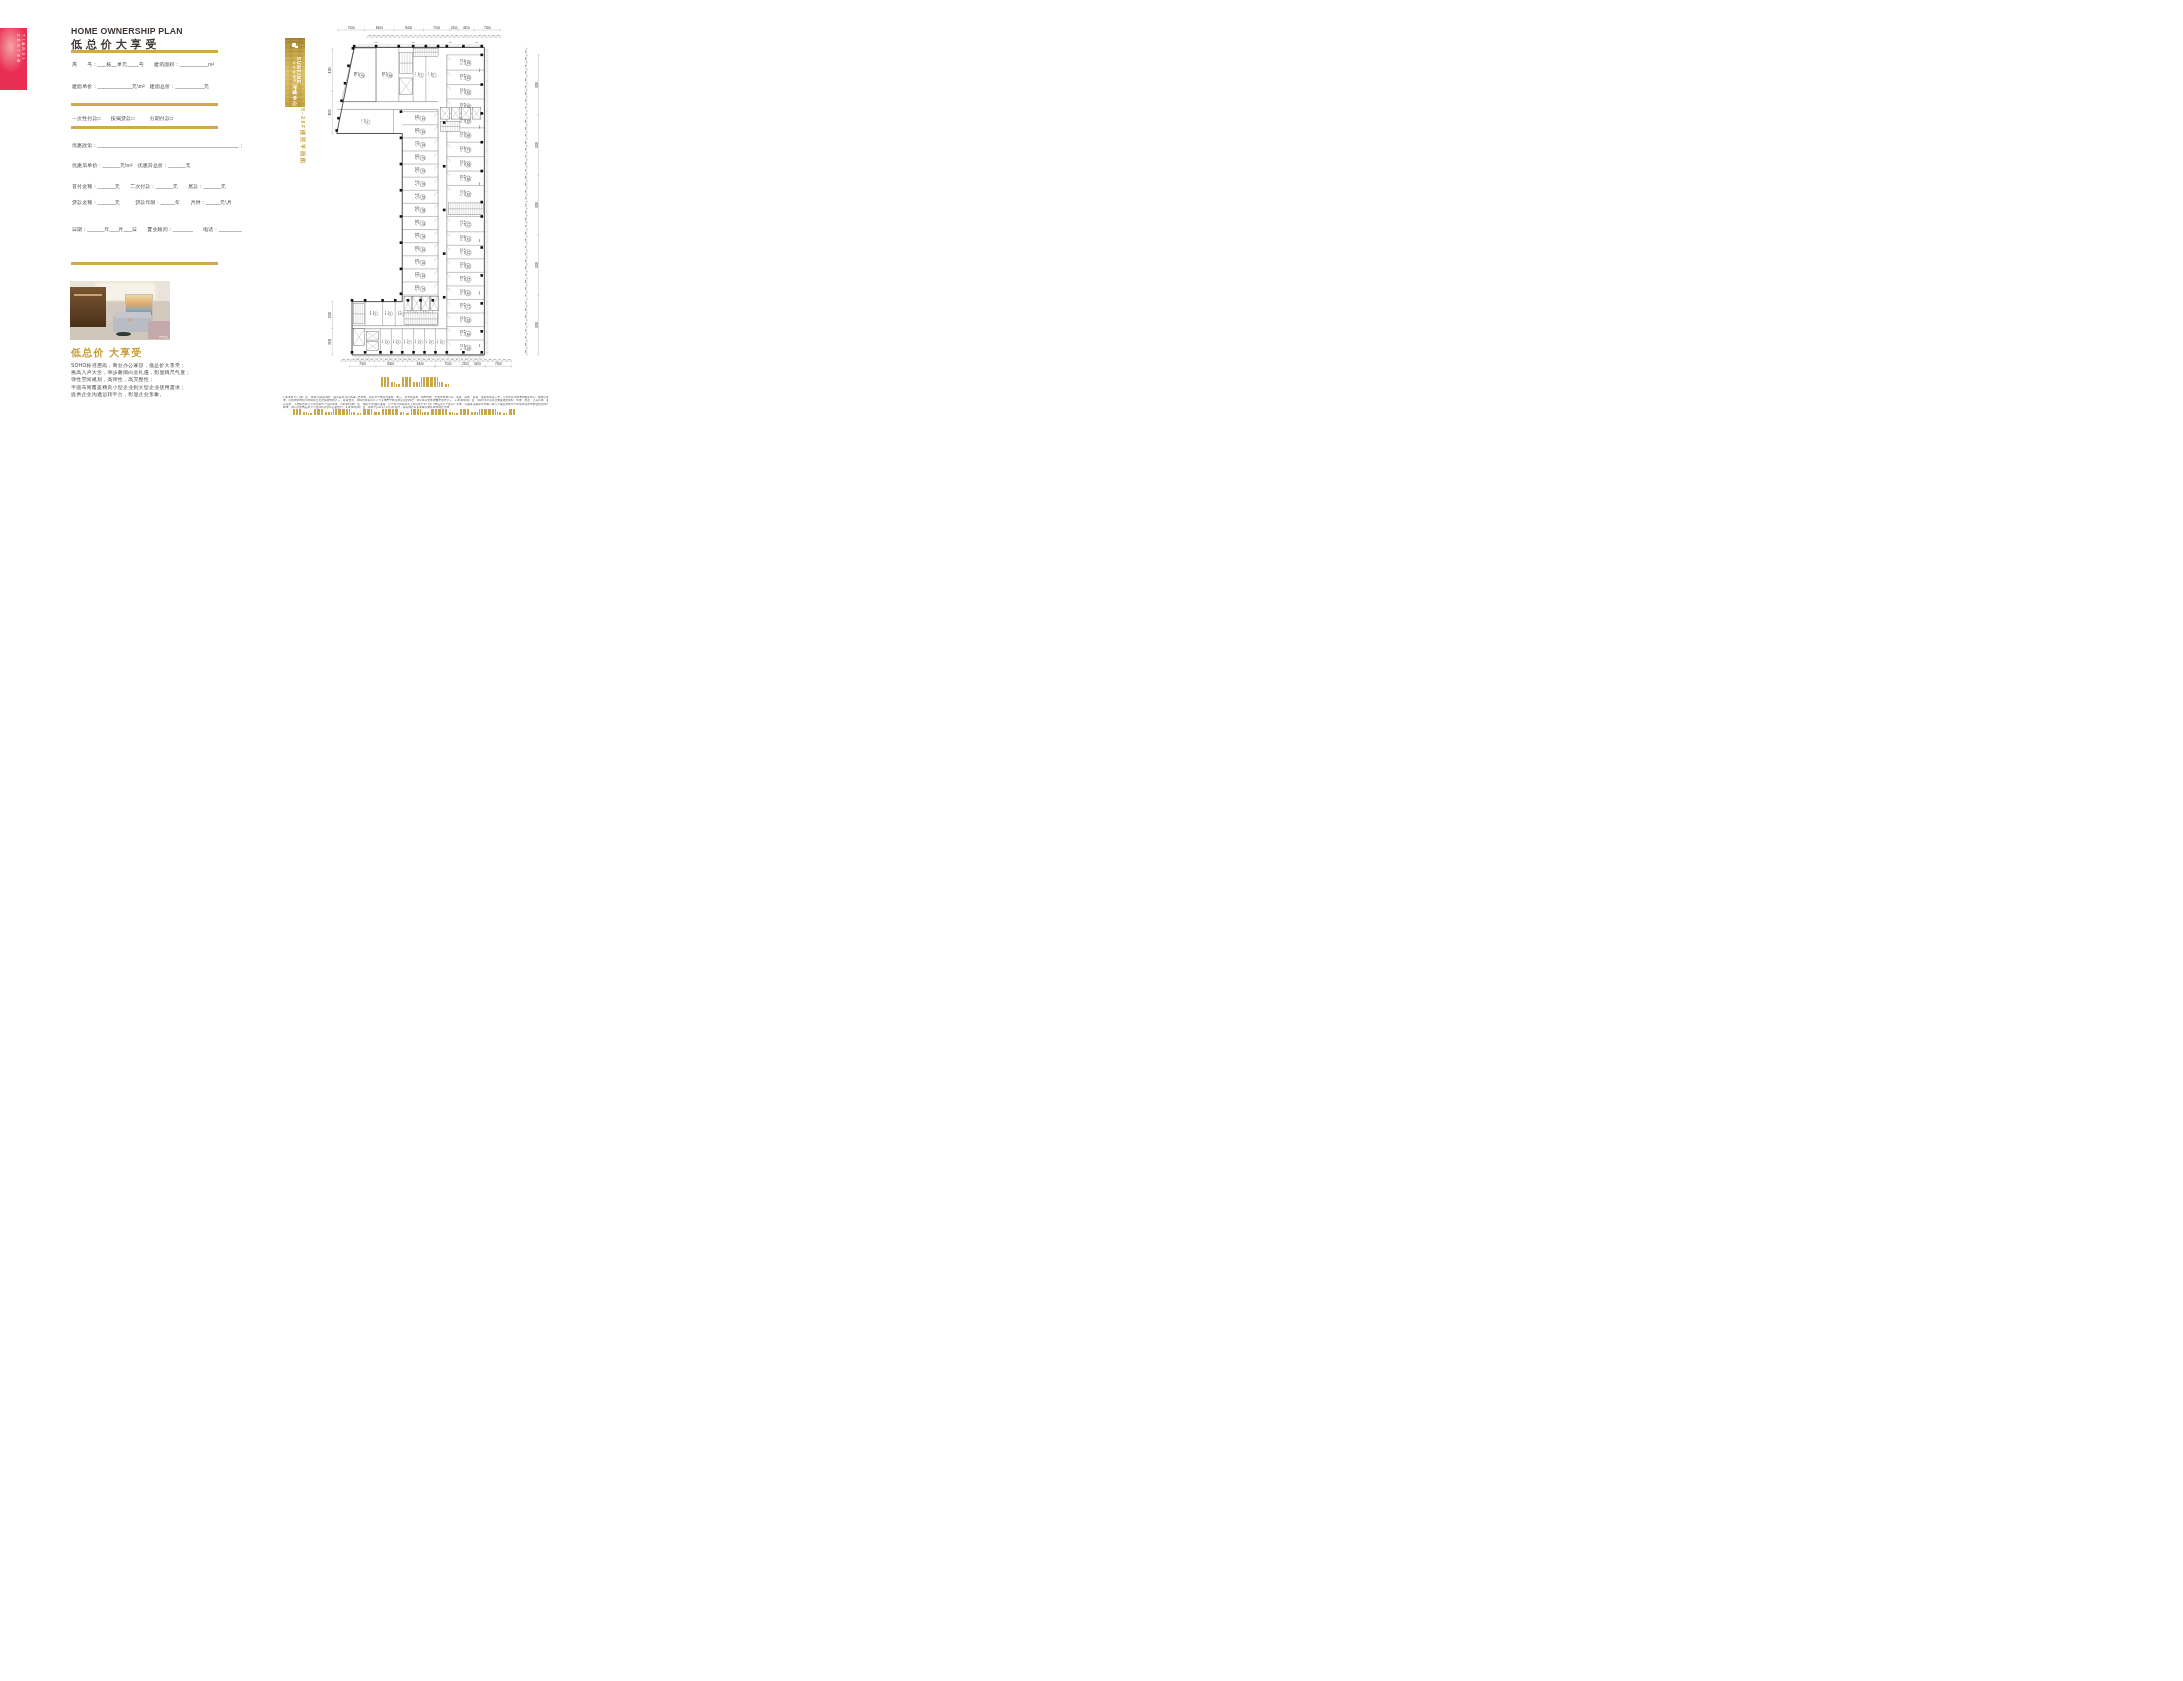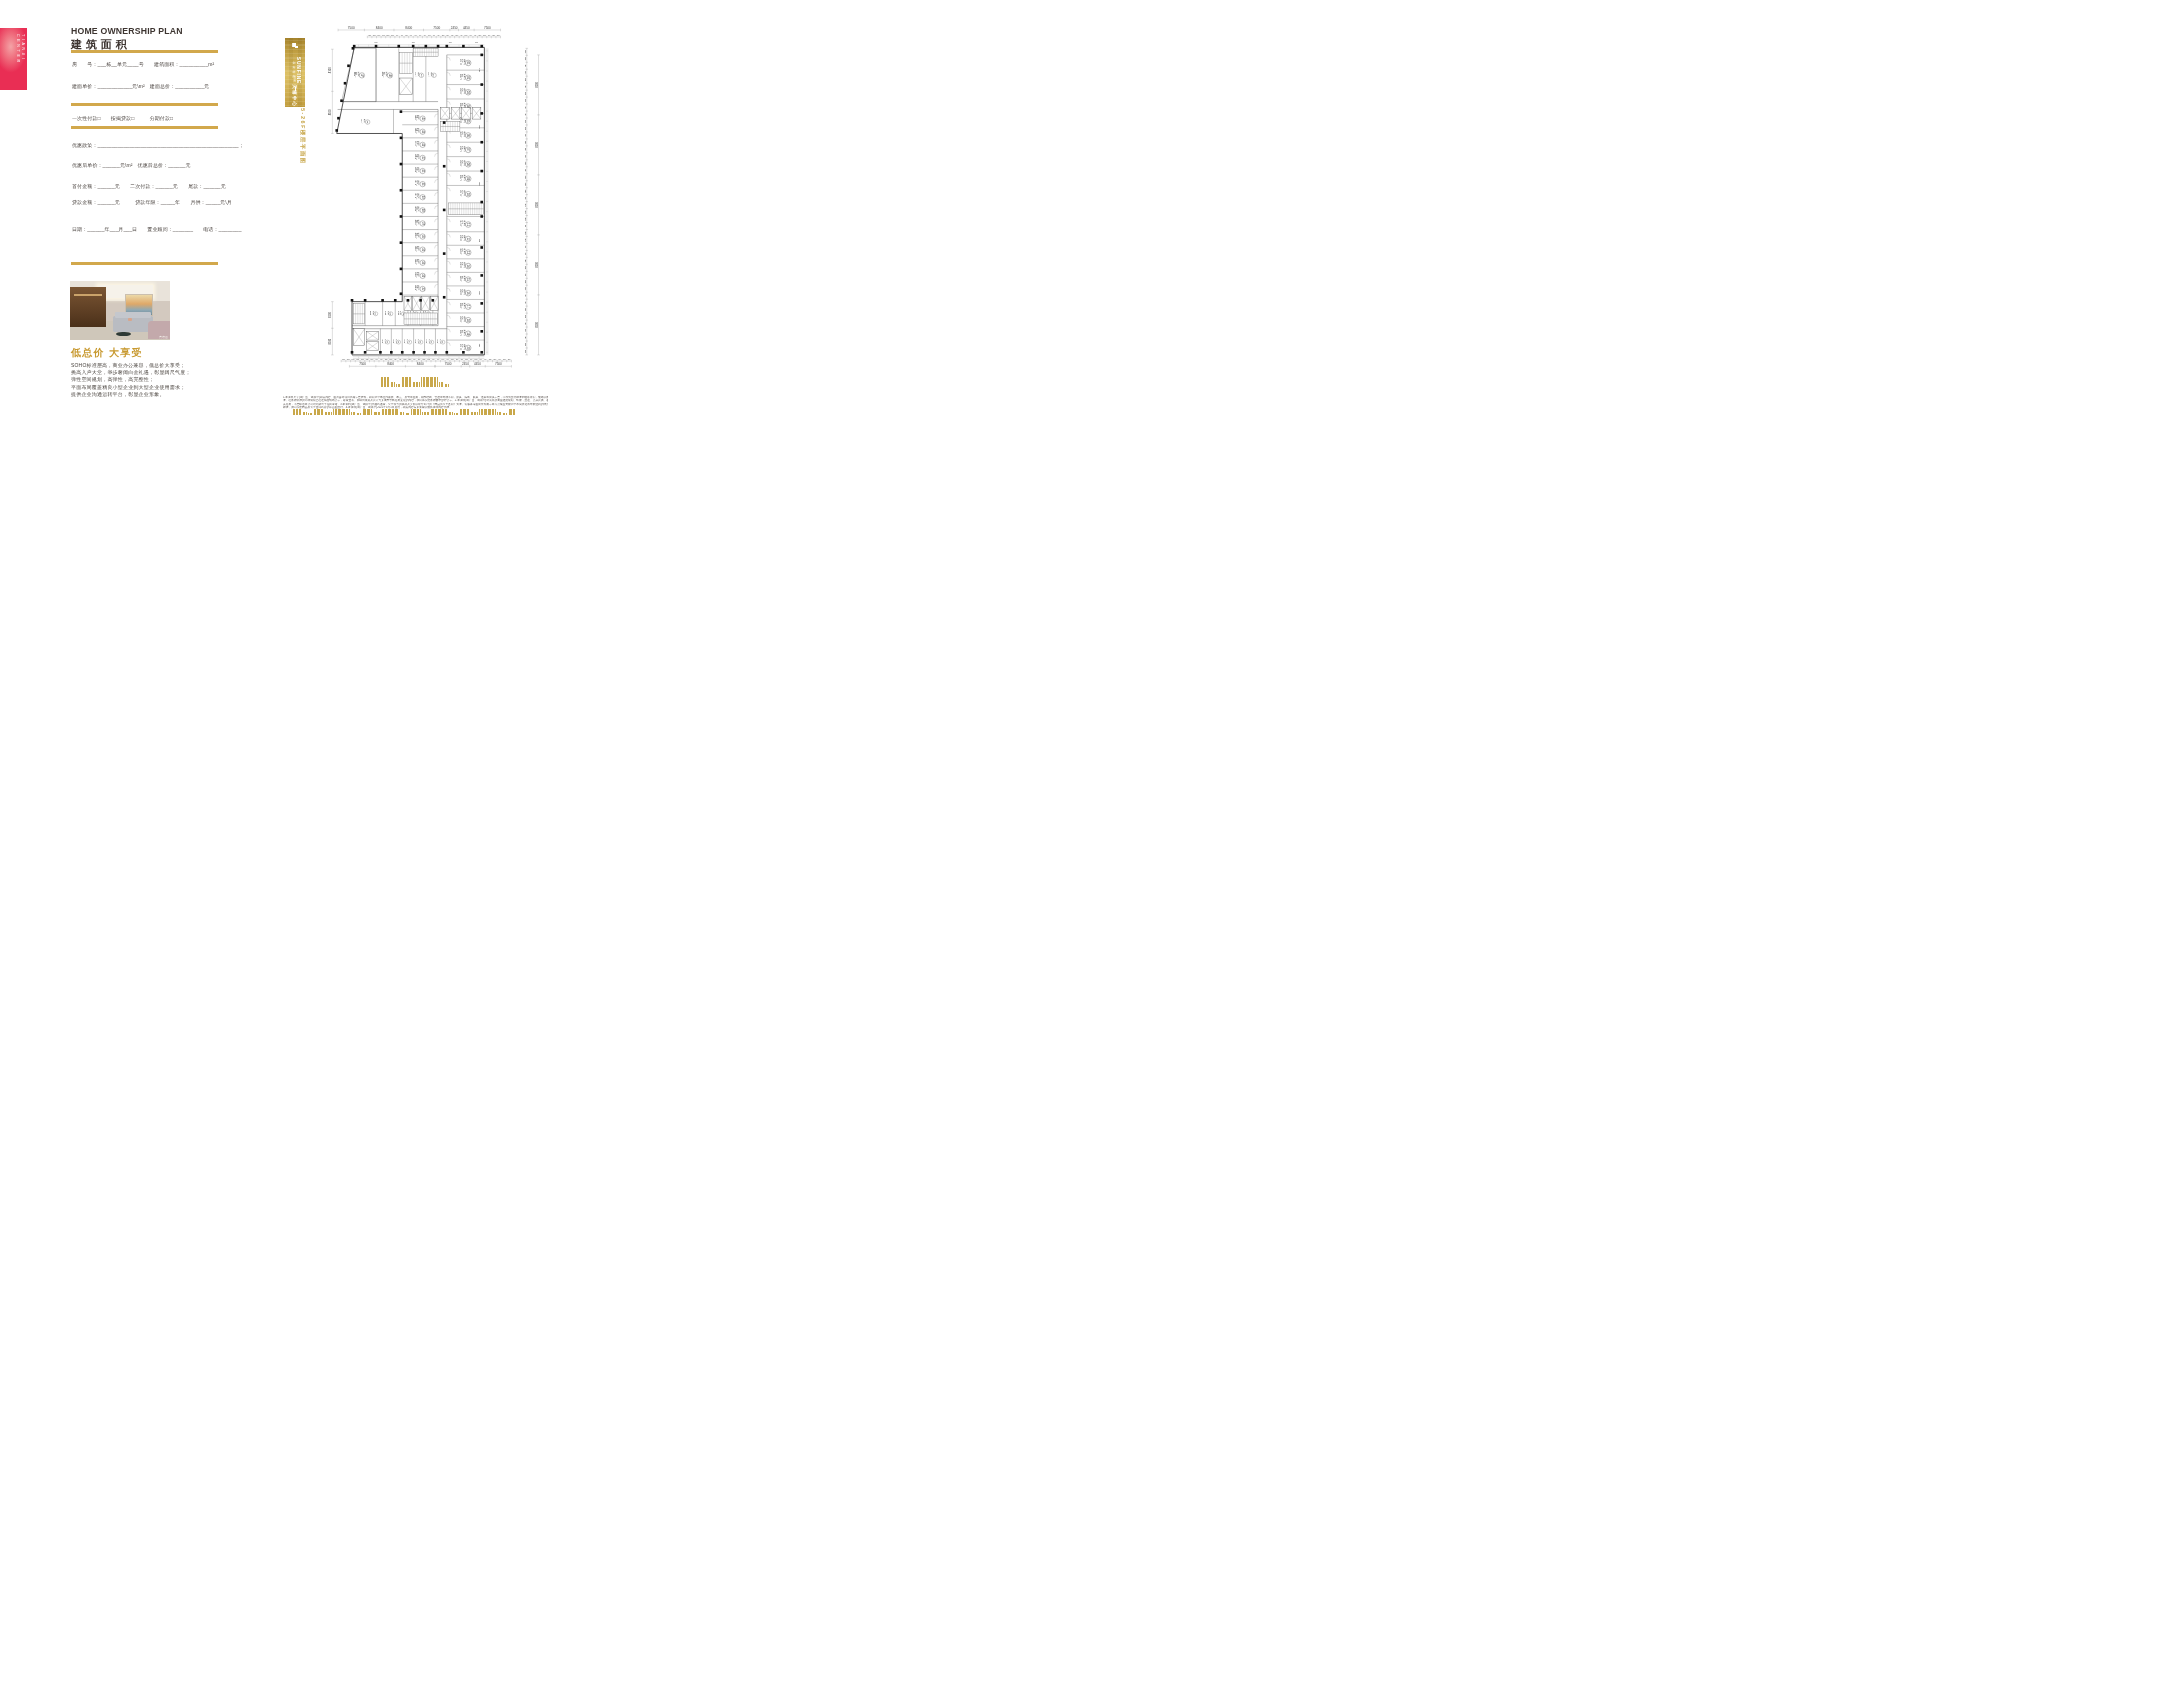--- a/index.html
+++ b/index.html
@@ -74,21 +74,21 @@
 
   <div class="brand-banner">
     <div class="vtxt">
       <span>TIANXI</span><br>
       <span>CENTER</span>
     </div>
   </div>
 
   <div class="title-block">
     <div class="title-en">HOME OWNERSHIP PLAN</div>
-    <div class="title-cn">建筑面积</div>
+    <div class="title-cn">低总价大享受</div>
   </div>
 
   <div class="gold-bar" style="top:50px"></div>
   <div class="form-row" style="top:61px">房　　号：___栋__单元____号　　建筑面积：__________m²</div>
   <div class="form-row" style="top:83px">建面单价：____________元\m²　建面总价：__________元</div>
   <div class="gold-bar" style="top:103px"></div>
   <div class="form-row" style="top:115px">一次性付款□　　按揭贷款□　　　分期付款□</div>
   <div class="gold-bar" style="top:126px"></div>
   <div class="form-row" style="top:142px">优惠政策：_________________________________________________；</div>
   <div class="form-row" style="top:162px">优惠后单价：______元\m²　优惠后总价：______元</div>

